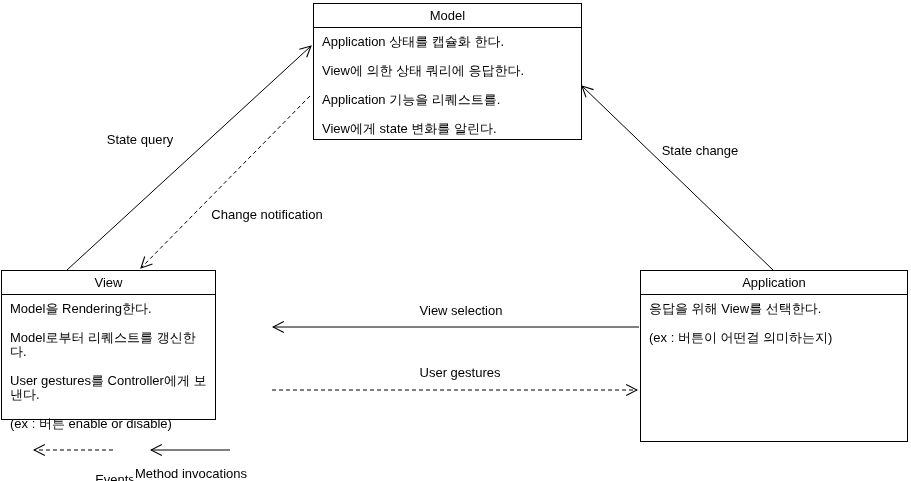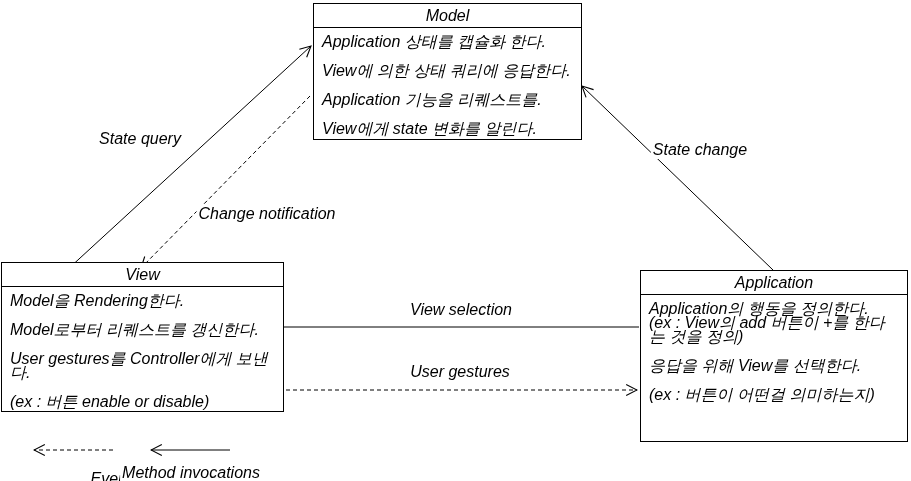--- a/index.html
+++ b/index.html
@@ -6,24 +6,23 @@
     margin: 0;
     padding: 0;
     background: #ffffff;
   }
   .canvas {
     position: relative;
     width: 911px;
     height: 481px;
     background: #ffffff;
     font-family: "Liberation Sans", "DejaVu Sans", sans-serif;
-    font-size: 16px;
+    font-size: 13px;
     color: #000000;
     overflow: hidden;
-    font-style: italic;
   }
   .arrows {
     position: absolute;
     left: 0;
     top: 0;
   }
   .box {
     position: absolute;
     background: #ffffff;
     border: 1px solid #000000;
@@ -46,21 +45,21 @@
     margin-bottom: 0;
   }
   .edge-label {
     position: absolute;
     transform: translate(-50%, -50%);
     white-space: nowrap;
     background: #ffffff;
     padding: 0 2px;
   }
   #box-model      { left: 313px; top: 3px;   width: 269px; height: 137px; }
-  #box-view       { left: 1px;   top: 262px; width: 283px; height: 150px; }
+  #box-view       { left: 1px;   top: 270px; width: 215px; height: 150px; }
   #box-controller { left: 640px; top: 270px; width: 268px; height: 172px; }
 </style>
 </head>
 <body>
 
 <div class="canvas">
 
   <svg class="arrows" width="911" height="481" viewBox="0 0 911 481">
     <defs>
       <marker id="open-arrow" viewBox="0 0 12 12" refX="11" refY="6" markerWidth="13" markerHeight="13" markerUnits="userSpaceOnUse" orient="auto">
@@ -109,24 +108,20 @@
       <p class="para">
         <span style="display:block">(ex : 버튼 enable or disable)</span>
       </p>
     </div>
   </div>
 
   <div class="box" id="box-controller">
     <div class="box-title">Application</div>
     <div class="box-body">
       <p class="para">
-        <span style="display:block">Application의 행동을 정의한다.</span>
-        <span style="display:block">(ex : View의 add 버튼이 +를 한다는 것을 정의)</span>
-      </p>
-      <p class="para">
         <span>응답을 위해 View를 선택한다.</span>
       </p>
       <p class="para">
         <span style="display:block">(ex : 버튼이 어떤걸 의미하는지)</span>
       </p>
     </div>
   </div>
 
   <div class="edge-label" style="left:140px; top:139px;">State query</div>
   <div class="edge-label" style="left:267px; top:214px;">Change notification</div>

